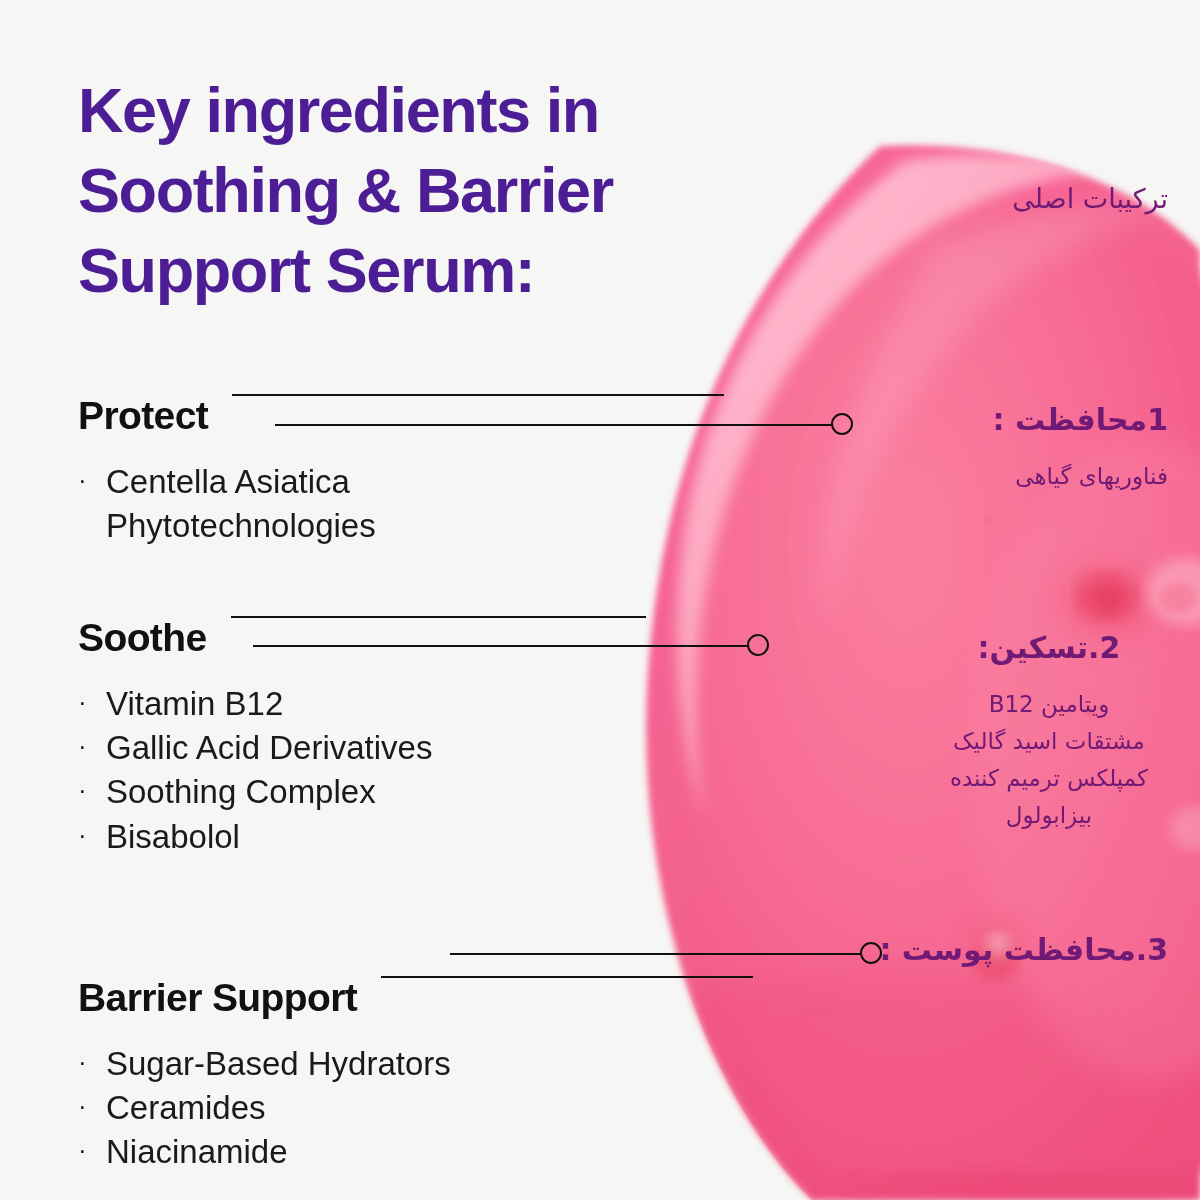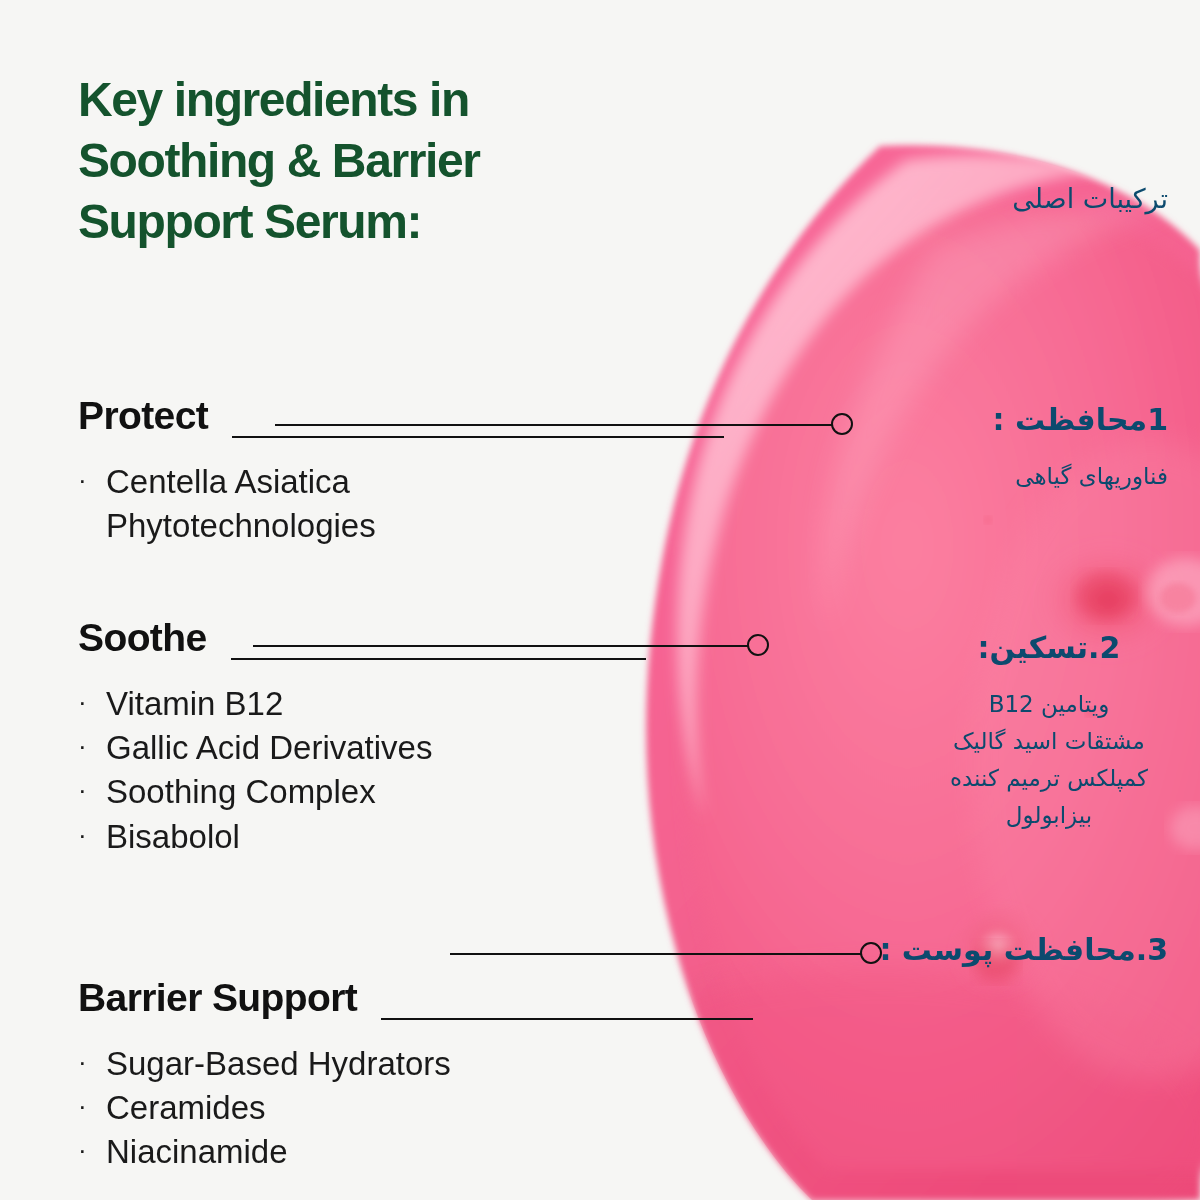--- a/index.html
+++ b/index.html
@@ -27,32 +27,32 @@
   #blob-layer svg { display:block; width:1200px; height:1200px; }
 
   
   #left-col {
     position:absolute;
     left:78px; top:70px;
     width:700px;
   }
 
   #page-title {
-    font-size:48px;
+    font-size:63px;
     font-weight:700;
     line-height:1.27;
     letter-spacing:-1.4px;
-    color:#14532d;
+    color:#4c1d95;
     white-space:pre-line;
   }
 
   .section { position:absolute; left:78px; }
   .sec-head-row {
     display:flex;
-    align-items:flex-end;
+    align-items:flex-start;
   }
   .sec-head {
     font-size:39px;
     font-weight:700;
     letter-spacing:-0.6px;
     color:#111111;
     white-space:nowrap;
   }
   .sec-rule {
     height:0;
@@ -94,21 +94,21 @@
     border-radius:50%;
     background:transparent;
     top:-11px;
   }
 
   
   .fa {
     position:absolute;
     direction:rtl;
     text-align:right;
-    color:#0c4a6e;
+    color:#701a75;
     font-family:"DejaVu Sans", sans-serif;
   }
   #fa-title {
     right:32px; top:180px;
     font-size:27px;
     font-weight:400;
     line-height:1.4;
   }
   .fa-head {
     font-size:30px;

